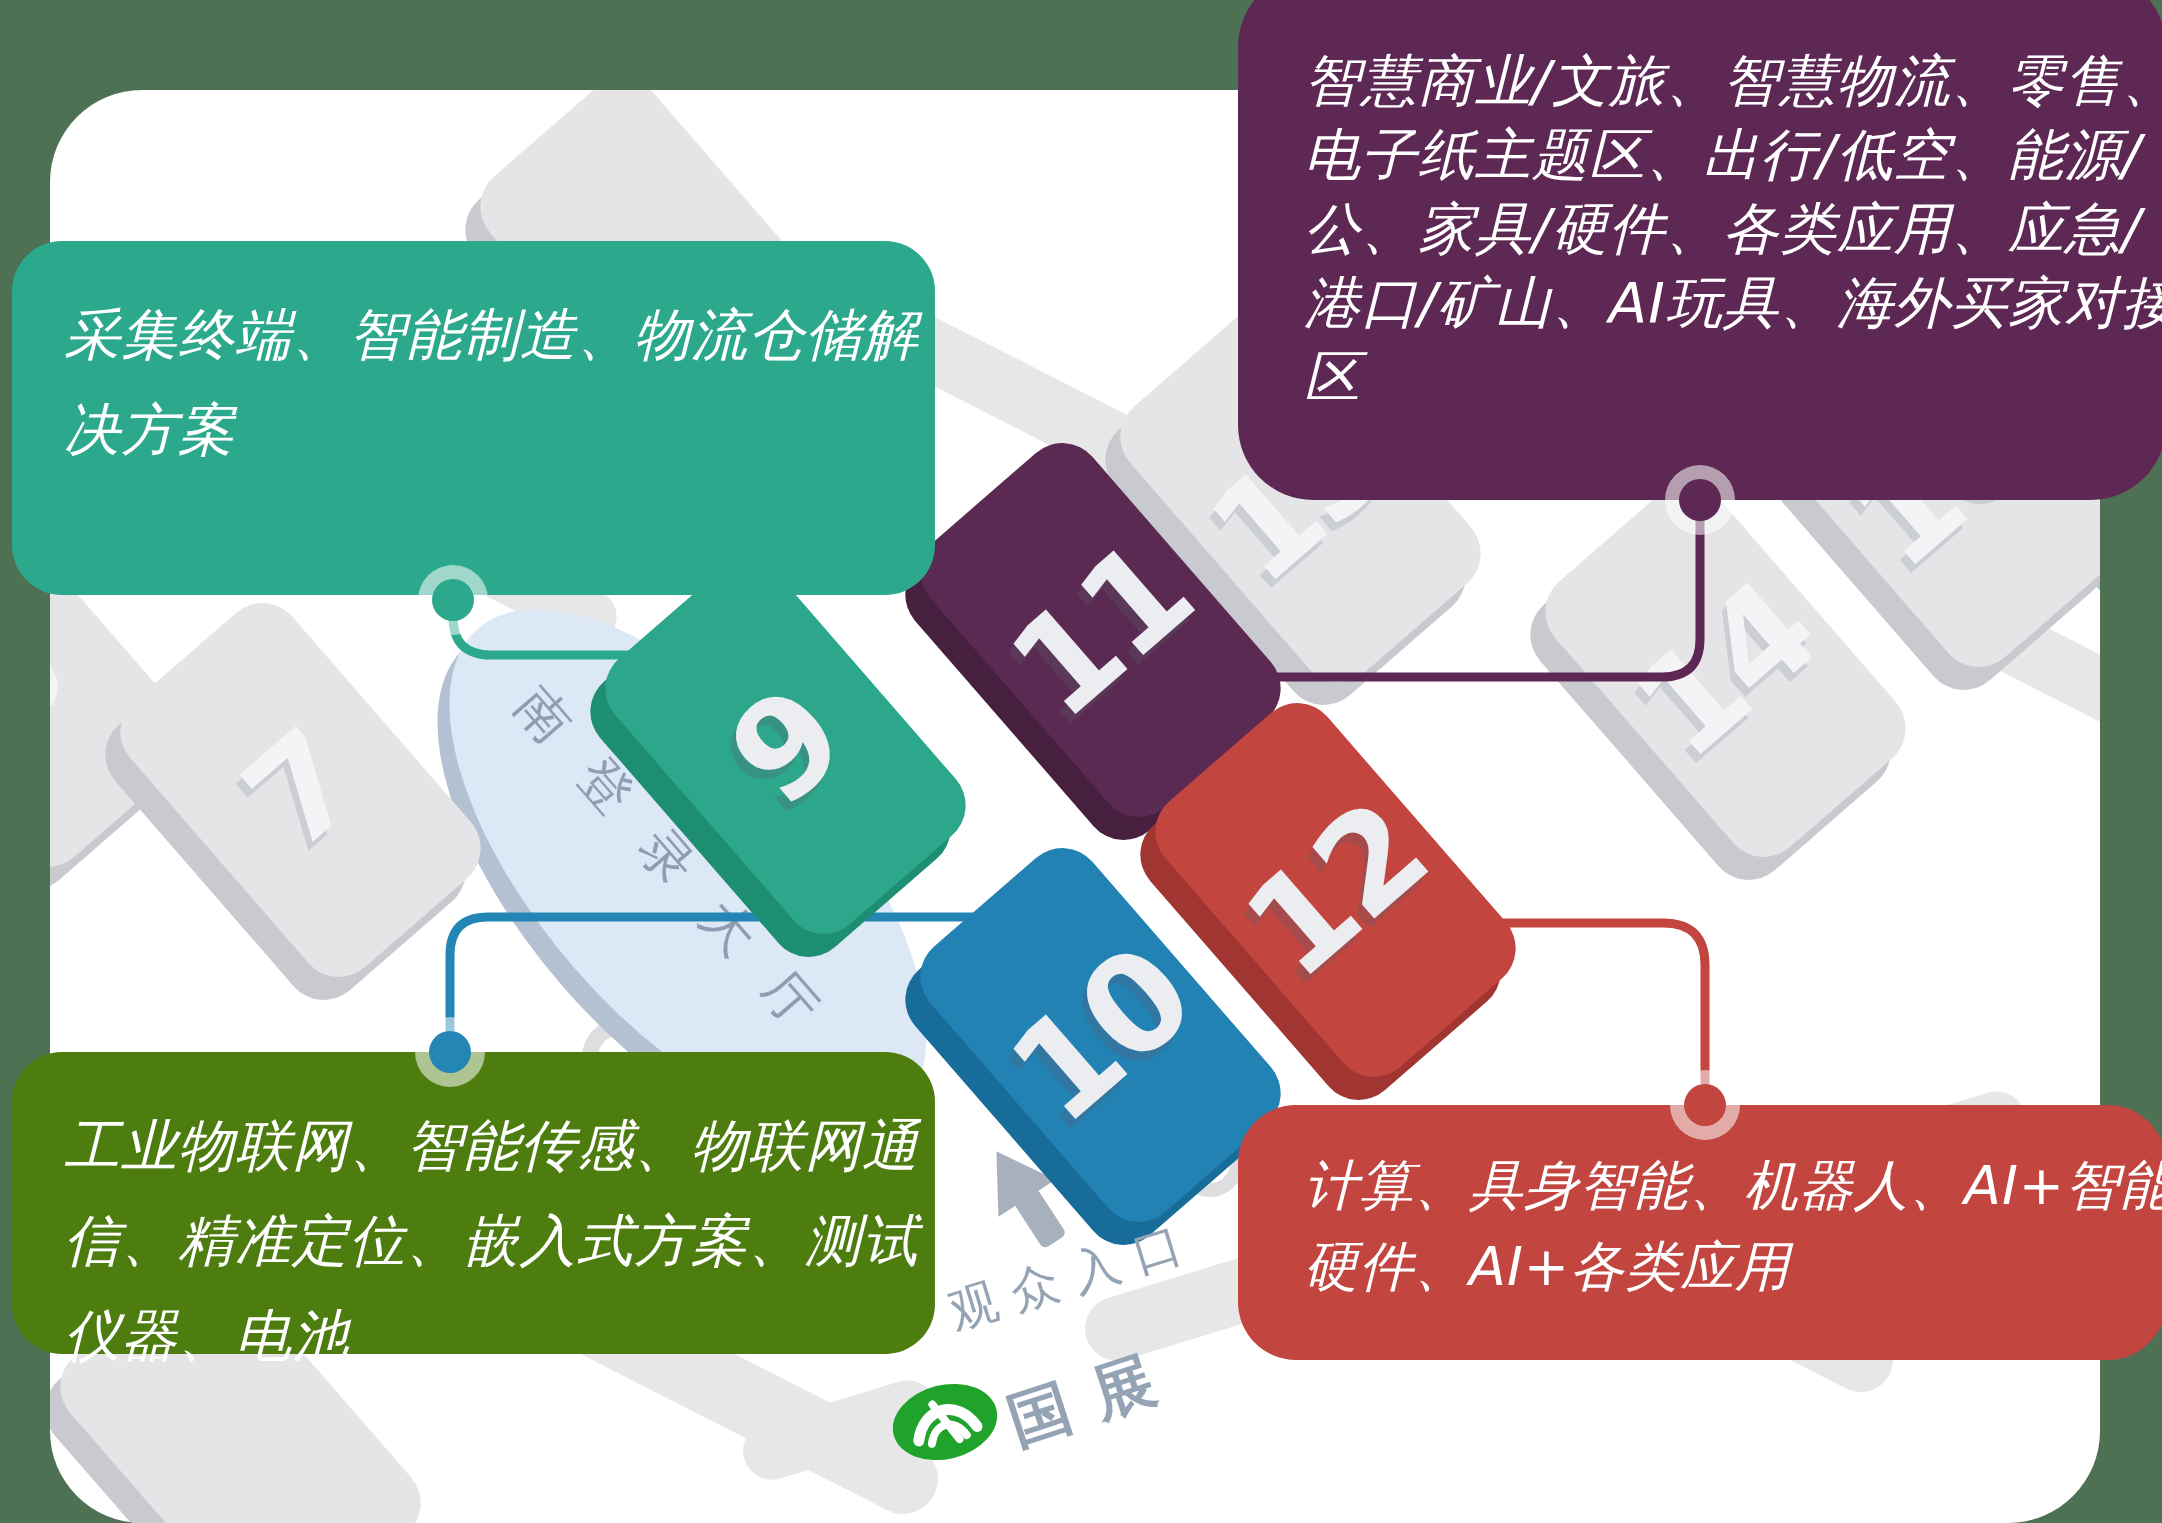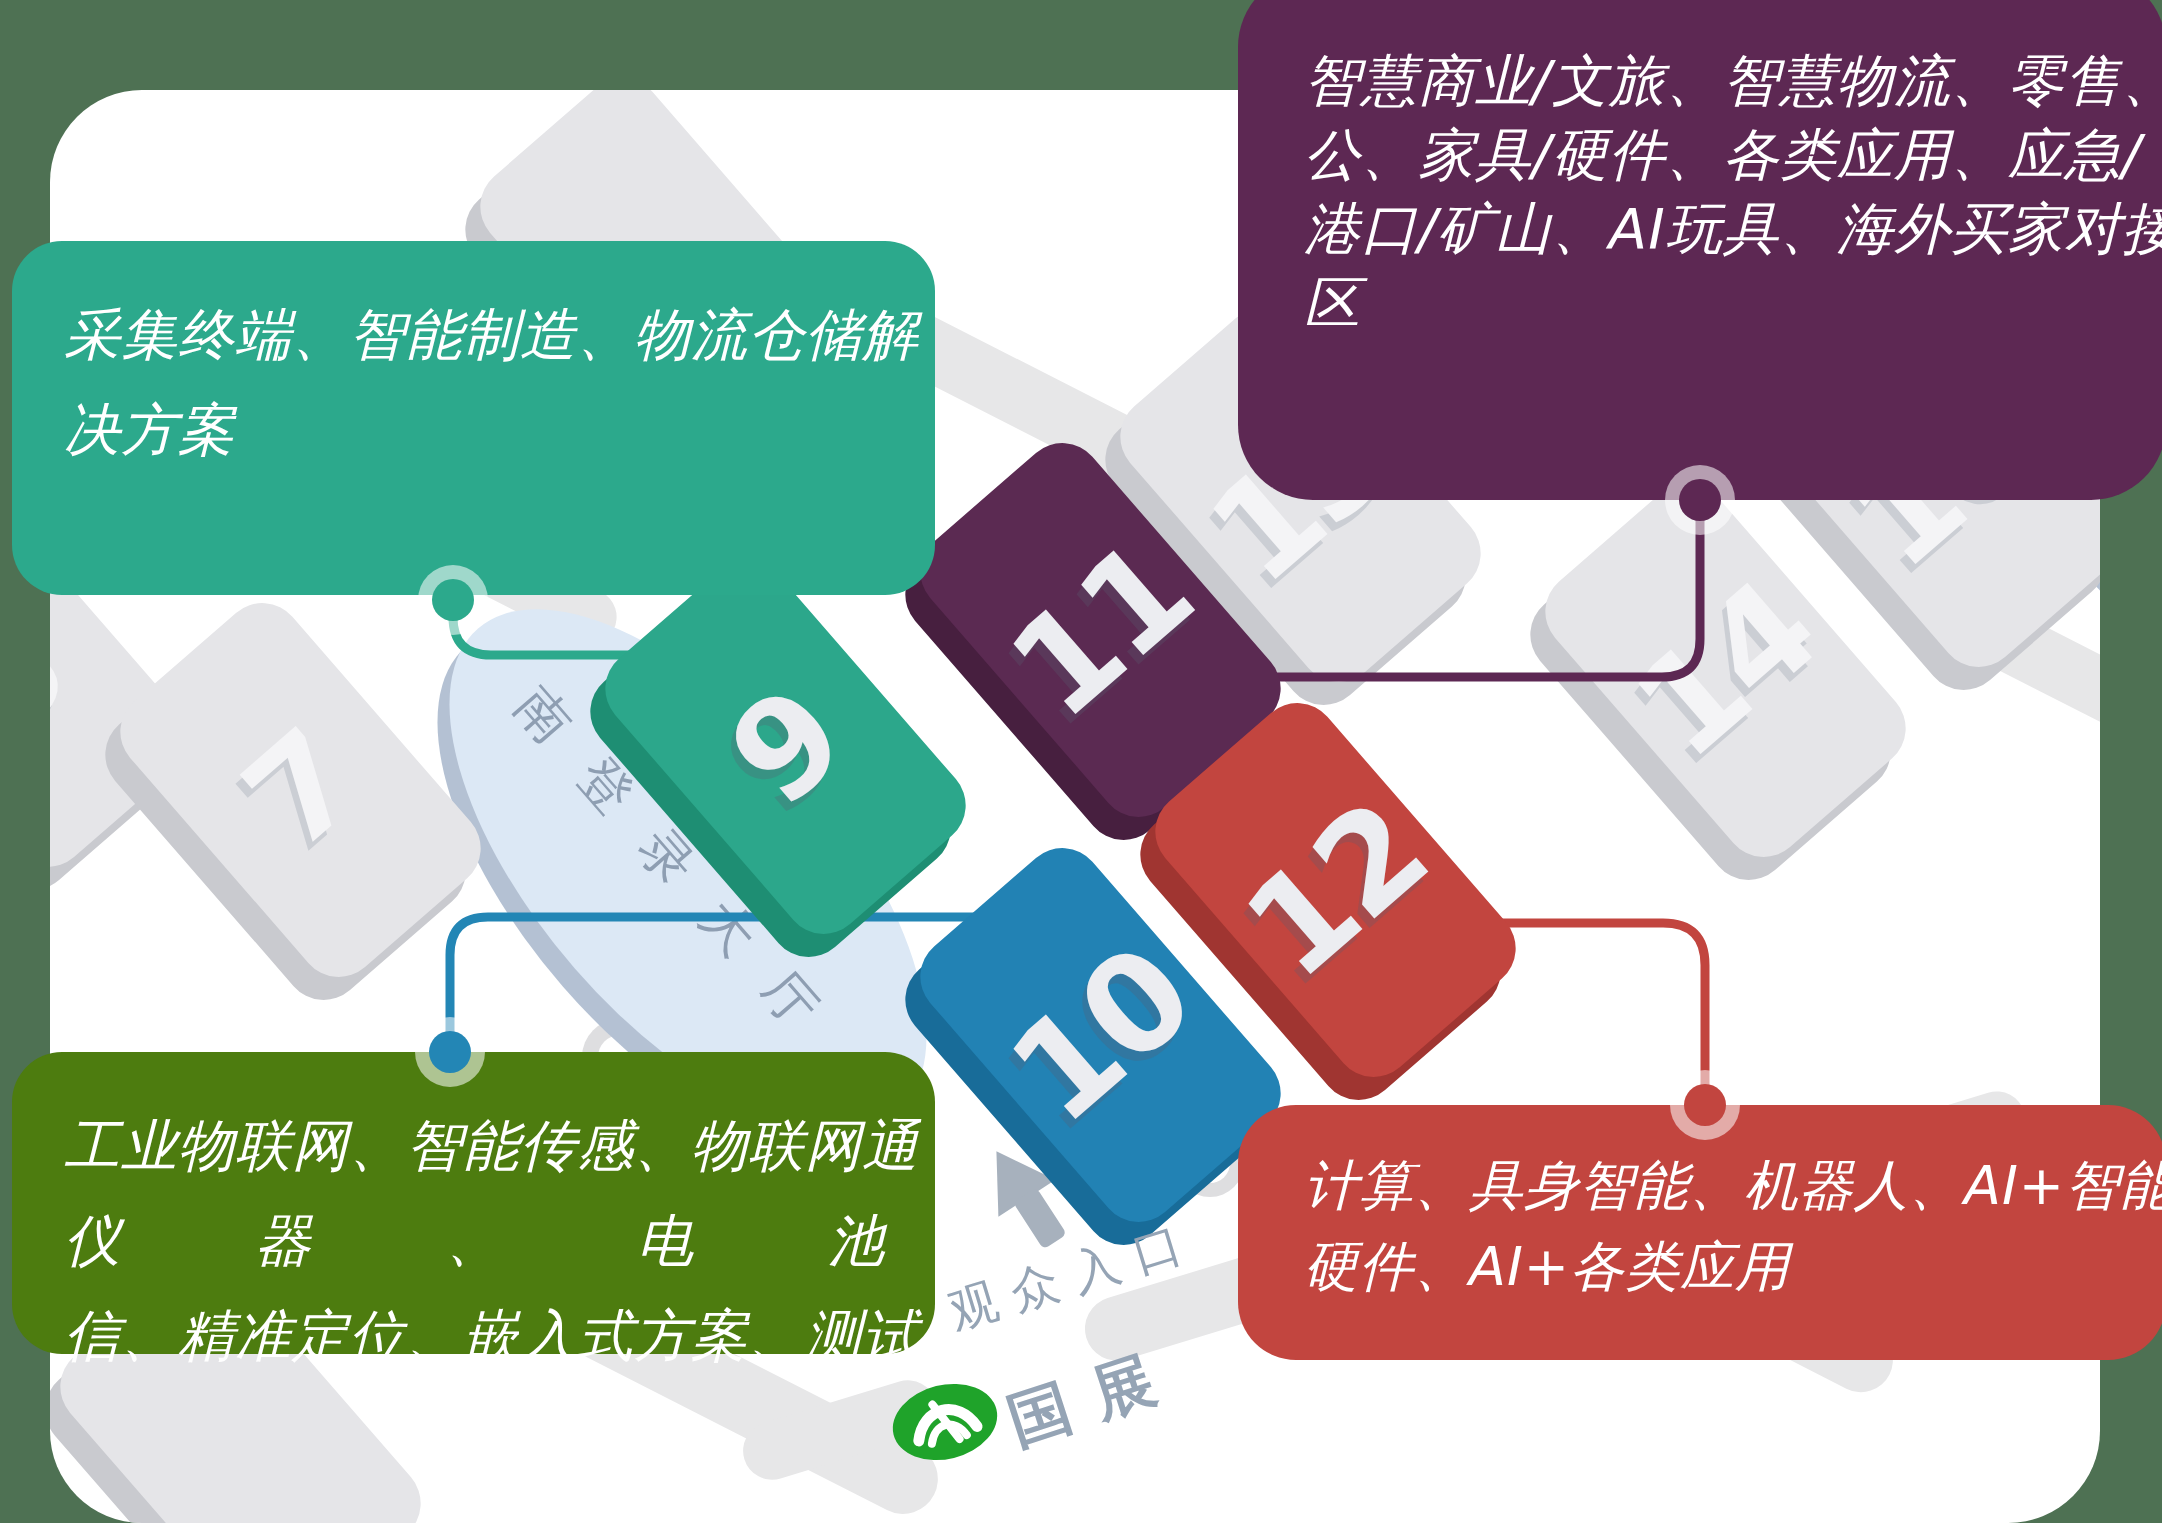--- a/index.html
+++ b/index.html
@@ -166,29 +166,30 @@
     </div>
   </div>
 
   <div class="callout" style="left:12px;top:241px;width:923px;height:354px;background:#2CA98C;border-radius:50px;padding:46px 50px 0 52px;font-size:56px;line-height:95px;">
     <div class="line">采集终端、智能制造、物流仓储解</div>
     <div class="line">决方案</div>
   </div>
 
   <div class="callout" style="left:1238px;top:-28px;width:928px;height:528px;background:#5D2853;border-radius:75px;padding:72px 62px 0 66px;font-size:56px;line-height:74px;">
     <div class="line">智慧商业/文旅、智慧物流、零售、</div>
+    <div class="line">电子纸主题区、出行/低空、能源/</div>
     <div class="line">公、家具/硬件、各类应用、应急/</div>
     <div class="line">港口/矿山、AI玩具、海外买家对接</div>
     <div class="line">区</div>
   </div>
 
   <div class="callout" style="left:12px;top:1052px;width:923px;height:302px;background:#4d7c0f;border-radius:50px;padding:46px 50px 0 52px;font-size:56px;line-height:95px;">
     <div class="line">工业物联网、智能传感、物联网通</div>
+    <div class="line">信、精准定位、嵌入式方案、测试</div>
     <div class="line">仪器、电池</div>
-    <div class="line">信、精准定位、嵌入式方案、测试</div>
   </div>
 
   <div class="callout" style="left:1238px;top:1105px;width:928px;height:255px;background:#C2453F;border-radius:58px;padding:40px 62px 0 66px;font-size:54px;line-height:81px;">
     <div class="line">计算、具身智能、机器人、AI+智能</div>
     <div class="line">硬件、AI+各类应用</div>
   </div>
 
   <div class="dot" style="left:432px;top:579px;background:#2CA98C;"></div>
   <div class="dot" style="left:429px;top:1031px;background:#2386B5;"></div>
   <div class="dot" style="left:1679px;top:479px;background:#5D2853;"></div>

